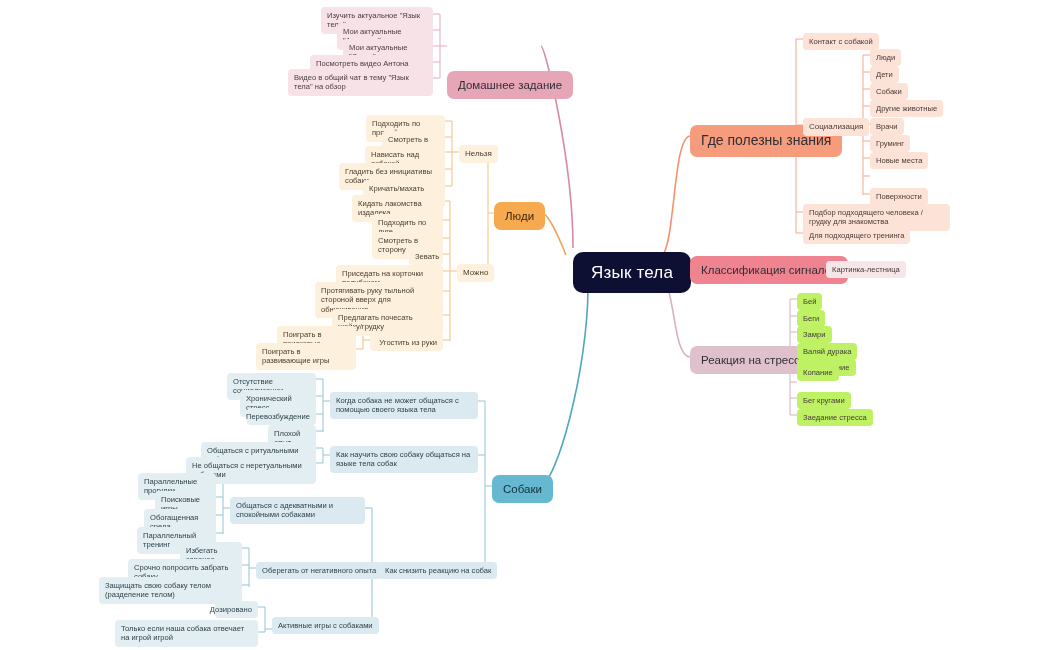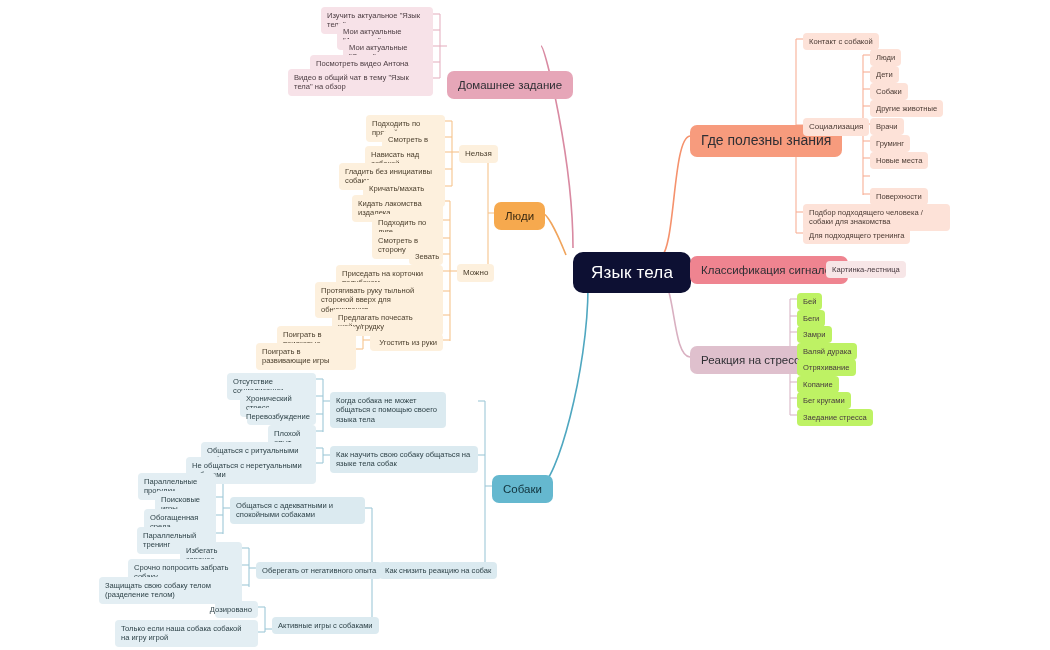--- a/index.html
+++ b/index.html
@@ -299,21 +299,21 @@
   <div class="node p p-coral" style="left:870px; top:152px;">
     <span>Новые места</span>
   </div>
   <div class="node p p-coral" style="left:870px; top:188px;">
     <span>Звуки</span>
   </div>
   <div class="node p p-coral" style="left:870px; top:188px;">
     <span>Поверхности</span>
   </div>
   <div class="node p p-coral" style="left:803px; top:204px; width:147px; align-items:flex-start;">
-    <span>Подбор подходящего человека / собаки для знакомства</span>
+    <span>Подбор подходящего человека / грудку для знакомства</span>
   </div>
   <div class="node p p-coral" style="left:803px; top:227px;">
     <span>Для подходящего тренинга</span>
   </div>
 
   <div class="node n-b3" style="left:690px; top:256px;">
     <span>Классификация сигналов</span>
   </div>
   <div class="node p p-mauve" style="left:826px; top:261px; background:#f7e6e7;">
     <span>Картинка-лестница</span>
@@ -330,35 +330,35 @@
   </div>
   <div class="node p p-mauve" style="left:797px; top:326px;">
     <span>Замри</span>
   </div>
   <div class="node p p-mauve" style="left:797px; top:343px;">
     <span>Валяй дурака</span>
   </div>
   <div class="node p p-mauve" style="left:797px; top:359px;">
     <span>Отряхивание</span>
   </div>
-  <div class="node p p-mauve" style="left:797px; top:376px;">
+  <div class="node p p-mauve" style="left:797px; top:364px;">
     <span>Копание</span>
   </div>
   <div class="node p p-mauve" style="left:797px; top:392px;">
     <span>Бег кругами</span>
   </div>
   <div class="node p p-mauve" style="left:797px; top:409px;">
     <span>Заедание стресса</span>
   </div>
 
   <div class="node n-b6" style="left:492px; top:475px;">
     <span>Собаки</span>
   </div>
 
-  <div class="node p p-blue" style="left:330px; top:392px; width:116px; align-items:flex-start;">
+  <div class="node p p-blue" style="left:330px; top:392px; width:148px; align-items:flex-start;">
     <span>Когда собака не может общаться с помощью своего языка тела</span>
   </div>
   <div class="node p p-blue2" style="left:227px; top:373px; width:89px; justify-content:flex-end;">
     <span>Отсутствие социализации</span>
   </div>
   <div class="node p p-blue2" style="left:240px; top:390px; width:76px; justify-content:flex-end;">
     <span>Хронический стресс</span>
   </div>
   <div class="node p p-blue2" style="left:247px; top:408px; width:69px; justify-content:flex-end;">
     <span>Перевозбуждение</span>
@@ -410,16 +410,16 @@
     <span>Защищать свою собаку телом (разделение телом)</span>
   </div>
 
   <div class="node p p-blue" style="left:272px; top:617px;">
     <span>Активные игры с собаками</span>
   </div>
   <div class="node p p-blue2" style="left:215px; top:601px; width:43px; justify-content:flex-end;">
     <span>Дозировано</span>
   </div>
   <div class="node p p-blue2" style="left:115px; top:620px; width:143px; align-items:flex-start;">
-    <span>Только если наша собака собакой на игру игрой</span>
+    <span>Только если наша собака отвечает на игрой игрой</span>
   </div>
 
 </div>
 
 </body></html>

